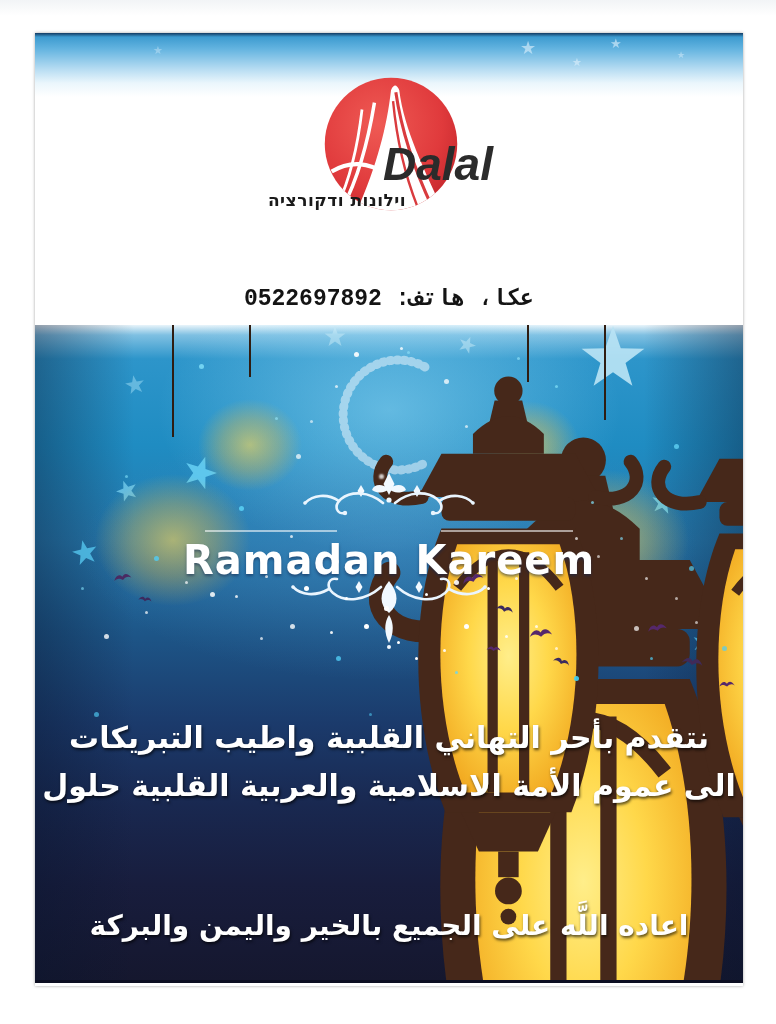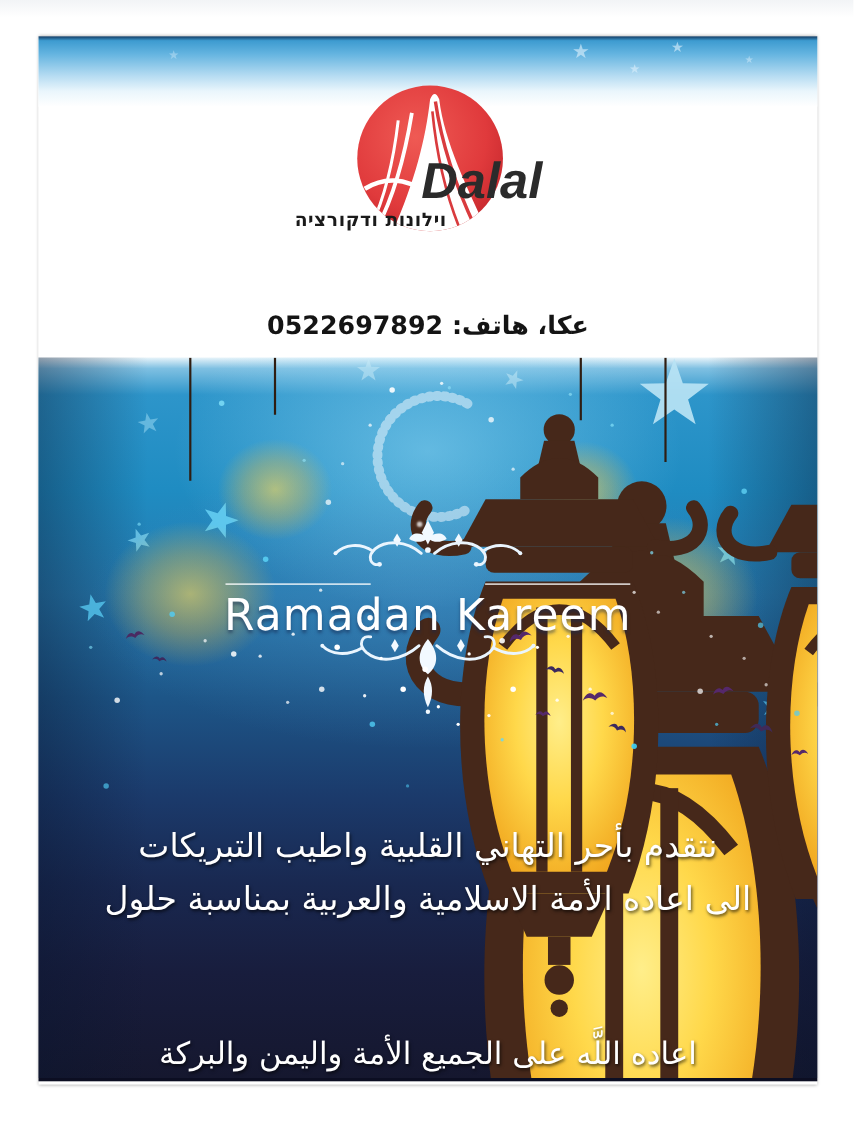--- a/index.html
+++ b/index.html
@@ -17,21 +17,21 @@
 
   .logo-svg { position:absolute; left:287px; top:42px; width:138px; height:138px; }
   .brand { position:absolute; left:318px; top:104px; width:170px; text-align:center;
            font-family:Liberation Sans, sans-serif; font-style:italic; font-weight:600;
            font-size:46px; color:#2b2b2b; }
   .hebrew { position:absolute; left:0; top:157px; width:604px; text-align:center;
             direction:rtl; font-size:17px; font-weight:700; color:#1a1a1a; letter-spacing:.5px; }
   .title-red { position:absolute; left:0; top:183px; width:708px; text-align:center;
                direction:rtl; font-size:52px; font-weight:800; color:#d6252b; }
   .contact { position:absolute; left:0; top:251px; width:708px; text-align:center;
-             direction:rtl; font-size:23px; font-weight:700; color:#141414; }
+             direction:rtl; font-size:23px; font-weight:700; color:#141414;font-family:Liberation Mono, monospace; }
 
   
   .night { position:absolute; left:0; top:292px; width:708px; height:658px;
            border-bottom:3px solid #0c0e22; overflow:hidden;
            background:
              radial-gradient(ellipse 340px 210px at 50% 13%, rgba(150,220,248,.55), rgba(150,220,248,0) 68%),
              radial-gradient(ellipse 430px 185px at 50% 34%, rgba(80,150,205,.38), rgba(80,150,205,0) 72%),
              linear-gradient(90deg, rgba(8,20,45,.38) 0%, rgba(8,20,45,0) 14%, rgba(8,20,45,0) 86%, rgba(8,20,45,.38) 100%),
              linear-gradient(180deg,#e8f4fa 0px,#7fc0e2 10px,#2d95ca 34px,#1f8cc2 120px,#2679ad 215px,#1d5587 310px,#1b3a6b 400px,#192850 480px,#181d3d 560px,#15172e 658px);
   }
@@ -65,23 +65,23 @@
     205px 182px 0 1px rgba(90,210,246,.85),556px 176px 0 0 rgba(130,225,250,.7),
     120px 232px 0 1px rgba(80,205,245,.8),585px 212px 0 0 rgba(130,225,250,.65),
     655px 242px 0 1px rgba(80,205,245,.7),46px 262px 0 0 rgba(130,225,250,.6),
     688px 322px 0 1px rgba(80,205,245,.7),540px 352px 0 1px rgba(60,210,250,.9),
     482px 32px 0 0 rgba(150,230,250,.6),240px 92px 0 0 rgba(150,230,250,.6),
     302px 332px 0 1px rgba(80,205,245,.8),420px 346px 0 0 rgba(100,215,248,.8),
     372px 26px 0 0 rgba(150,230,250,.55),615px 332px 0 0 rgba(80,205,245,.7),
     60px 388px 0 1px rgba(80,205,245,.65),334px 388px 0 0 rgba(80,205,245,.55); }
 
   .night-text { position:absolute; left:0; width:708px; text-align:center; z-index:3; color:#ffffff; }
-  .banner { top:212px; font-size:40px; font-weight:400; letter-spacing:1px;
+  .banner { top:212px; font-size:40px; font-weight:700; letter-spacing:1px;
             text-shadow:0 2px 3px rgba(20,40,80,.55); }
-  .g-line { direction:rtl; font-weight:400; text-shadow:1px 2px 3px rgba(0,0,0,.65);margin-top:32px; }
+  .g-line { direction:rtl; font-weight:700; text-shadow:1px 2px 3px rgba(0,0,0,.65); }
   .g1 { top:395px; font-size:30px; }
   .g2 { top:443px; font-size:30px; }
   .g-hl { top:498px; font-size:55px; color:#f6e71a; text-shadow:2px 3px 3px rgba(0,0,0,.6); }
   .g3 { top:584px; font-size:28px; }
 </style>
 </head>
 <body>
 
 <div class="page">
   <div class="poster">
@@ -247,18 +247,18 @@
           <use href="#birdP" transform="translate(648,330) scale(1.5) rotate(10)" fill="#402a58"></use>
           <use href="#birdP" transform="translate(684,356) scale(1.1) rotate(-4)" fill="#55286b"></use>
         </g>
       </svg>
 
       <div class="sparkles dots-white"></div>
       <div class="sparkles dots-cyan"></div>
 
       <div class="night-text banner">Ramadan Kareem</div>
       <div class="night-text g-line g1">نتقدم بأحر التهاني القلبية واطيب التبريكات</div>
-      <div class="night-text g-line g2">الى اعاده الأمة الاسلامية والعربية بمناسبة حلول</div>
-      <div class="night-text g-line g3">اعاده اللَّه على الجميع الأمة واليمن والبركة</div>
+      <div class="night-text g-line g2">الى عموم الأمة الاسلامية والعربية القلبية حلول</div>
+      <div class="night-text g-line g3">اعاده اللَّه على الجميع بالخير واليمن والبركة</div>
     </div>
 
   </div>
 </div>
 
 </body></html>

